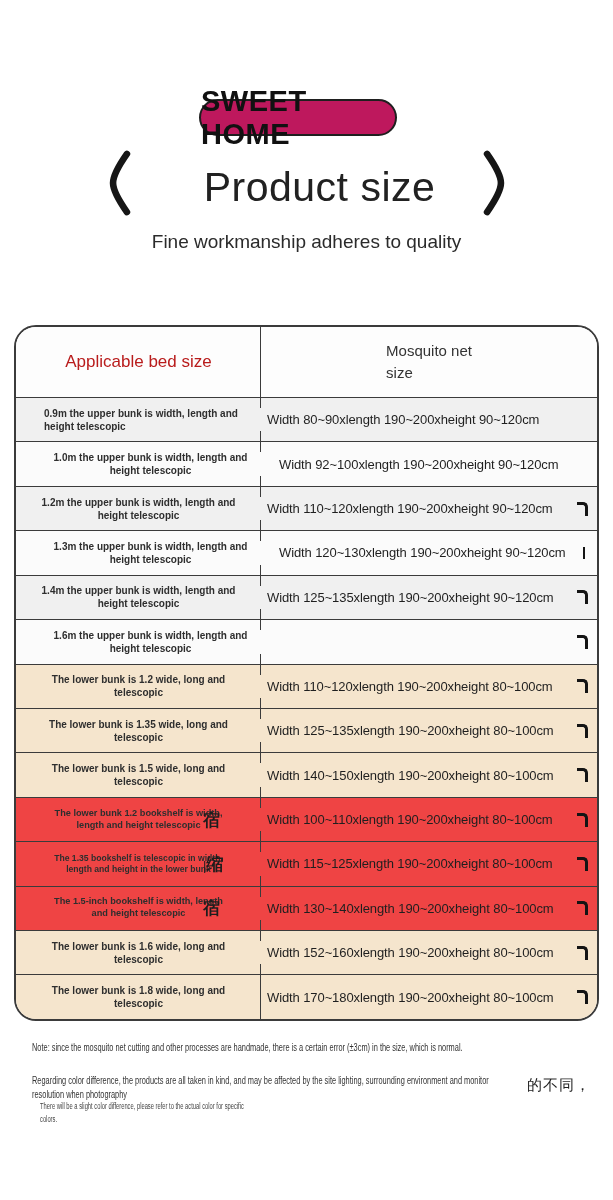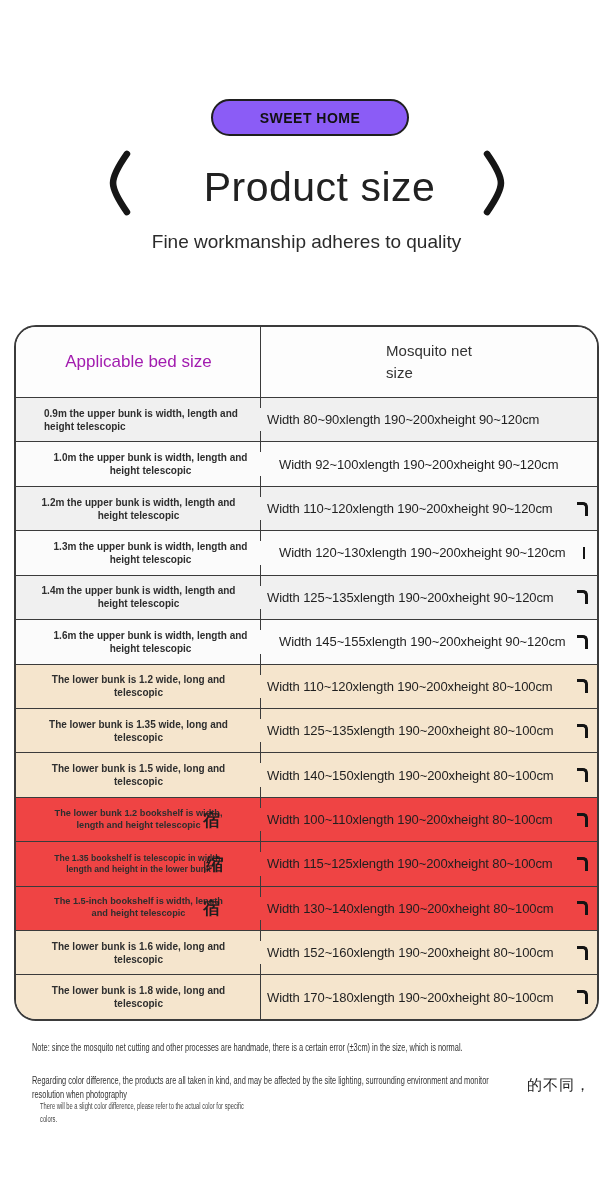--- a/index.html
+++ b/index.html
@@ -2,24 +2,24 @@
 <html><head>
 <meta charset="utf-8">
 <style>
   html,body { margin:0; padding:0; background:#fff; }
   .page {
     position:relative; width:613px; height:1200px; background:#ffffff; overflow:hidden;
     font-family:"Liberation Sans","DejaVu Sans",sans-serif; color:#222;
   }
   
   .badge {
-    position:absolute; left:211px; top:99px; width:198px; height:37px; box-sizing:border-box;
-    background:#8b5cf6; border:2.5px solid #1f1f1f; border-radius:19px;
+    position:absolute; left:199px; top:99px; width:198px; height:37px; box-sizing:border-box;
+    background:#be185d; border:2.5px solid #1f1f1f; border-radius:19px;
     display:flex; align-items:center; justify-content:center;
-    font-size:14px; font-weight:bold; letter-spacing:.5px; color:#111;
+    font-size:29px; font-weight:bold; letter-spacing:.5px; color:#111;
   }
   .title-row { position:absolute; top:147px; left:0; width:100%; height:72px; }
   .page-title {
     position:absolute; left:0; top:4px; width:100%; margin:13px; text-align:center;
     font-size:41px; font-weight:normal; color:#212121; letter-spacing:.5px;
   }
   .bracket { position:absolute; top:3px; width:32px; height:66px; }
   .bracket.left  { left:103px; }
   .bracket.right { left:479px; }
   .subtitle {
@@ -27,21 +27,21 @@
     font-size:19px; color:#2b2b2b;
   }
   
   .size-table {
     position:absolute; left:14px; top:325px; width:585px; height:696px; box-sizing:border-box;
     border:2px solid #3b3b3b; border-radius:22px; overflow:hidden; background:#fff;
     display:flex; flex-direction:column;
   }
   .thead { height:70px; flex:none; display:flex; position:relative; background:#fdfdfd; }
   .th-bed { width:245px; box-sizing:border-box; display:flex; align-items:center; justify-content:center;
-            font-size:17px; color:#a21caf; }
+            font-size:17px; color:#b91c1c; }
   .th-net { flex:1; display:flex; align-items:center; justify-content:center; }
   .th-net-inner { text-align:left; font-size:15px; line-height:1.5; color:#333; white-space:pre-line; }
   .header-divider { position:absolute; left:243.5px; top:0; height:100%; width:1.5px; background:#3b3b3b; }
   .tbody { flex:1; display:flex; flex-direction:column; }
   .trow { flex:1; position:relative; display:flex; border-top:1.5px solid #3b3b3b; }
   .bg-gray   { background:#f0f0f0; }
   .bg-white  { background:#fbfbfb;padding-left:12px; }
   .bg-beige  { background:#f5e5cd; }
   .bg-yellow { background:#ef4444; }
   .cell-bed {
@@ -161,23 +161,20 @@
           <div class="cell-net">
             <span class="net-text">Width 125~135xlength 190~200xheight 90~120cm</span>
           </div>
           <span class="edge-corner"></span>
         </div>
         <div class="trow bg-white">
           <span class="tick"></span>
           <div class="cell-bed">
             <span class="bed-text">1.6m the upper bunk is width, length and height telescopic</span>
           </div>
-          <div class="cell-net">
-            <span class="net-text">Width 145~155xlength 190~200xheight 90~120cm</span>
-          </div>
           <span class="edge-corner"></span>
         </div>
         <div class="trow bg-beige">
           <span class="tick"></span>
           <div class="cell-bed">
             <span class="bed-text">The lower bunk is 1.2 wide, long and telescopic</span>
           </div>
           <div class="cell-net">
             <span class="net-text">Width 110~120xlength 190~200xheight 80~100cm</span>
           </div>

